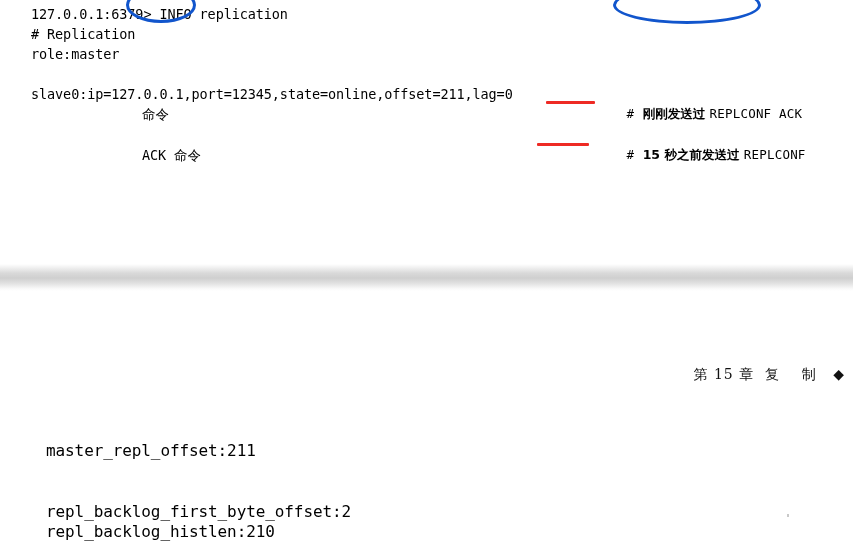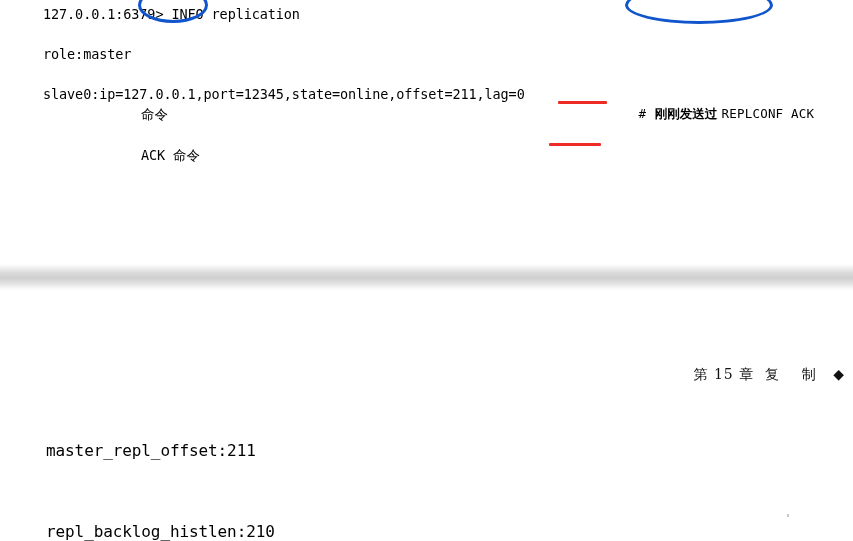--- a/index.html
+++ b/index.html
@@ -27,24 +27,23 @@
     color: #000;
   }
 
   
   #terminal-block {
     position: absolute;
     left: 0;
     top: 0;
     width: 744px;
     height: 180px;
-    margin-left: 12px;
   }
   .t-row { left: 31px; }
-  .t-indent { left: 129px; }
+  .t-indent { left: 142px; }
 
   .comment {
     position: absolute;
     white-space: pre;
     font-family: "DejaVu Sans", "Liberation Sans", sans-serif;
     font-size: 12.5px;
     line-height: 20px;
     color: #000;
     font-weight: 600;
   }
@@ -143,47 +142,52 @@
     background: #c9c9c9;
   }
 </style>
 </head>
 <body>
 
 <div id="terminal-block">
 
   <div class="line t-row" style="top:4px">127.0.0.1:6379&gt; INFO replication</div>
 
+  <div class="line t-row" style="top:24px"># Replication</div>
 
   <div class="line t-row" style="top:44px">role:master</div>
 
 
   <div class="line t-row" style="top:84px">slave0:ip=127.0.0.1,port=12345,state=online,offset=211,lag=0</div>
 
   <div class="line t-indent" style="top:104px">命令</div>
 
 
   <div class="line t-indent" style="top:145px">ACK 命令</div>
 
   <div class="comment" style="left:609px; top:84px">
     <span class="hash">#</span><span>&nbsp;&nbsp;</span><span>刚刚发送过 </span><span class="mono">REPLCONF ACK</span>
   </div>
 
+  <div class="comment" style="left:609px; top:125px">
+    <span class="hash">#</span><span>&nbsp;&nbsp;</span><span>15 秒之前发送过 </span><span class="mono">REPLCONF</span>
+  </div>
 
   <div class="red-underline" id="red-underline-lag0"></div>
   <div class="red-underline" id="red-underline-lag15"></div>
 
   <div class="blue-arc" id="blue-arc-left"></div>
   <div class="blue-arc" id="blue-arc-right"></div>
 </div>
 
 <div id="page-separator"></div>
 
 <div id="running-head">
   <span>第 15 章  复    制   ◆</span>
 </div>
 
 <div id="info-block">
   <div class="line i-row" style="top:16px">master_repl_offset:211</div>
+  <div class="line i-row" style="top:77px">repl_backlog_first_byte_offset:2</div>
   <div class="line i-row" style="top:97px">repl_backlog_histlen:210</div>
 </div>
 
 <div id="scan-speck"></div>
 
 </body></html>

